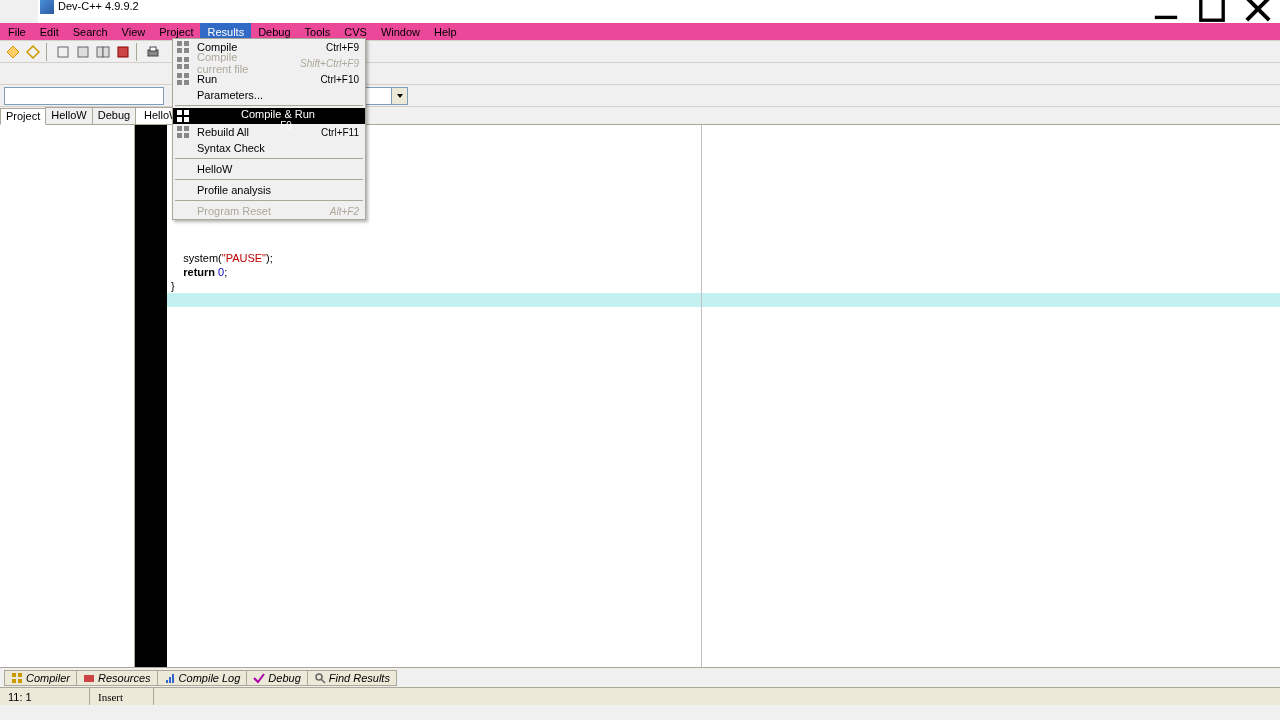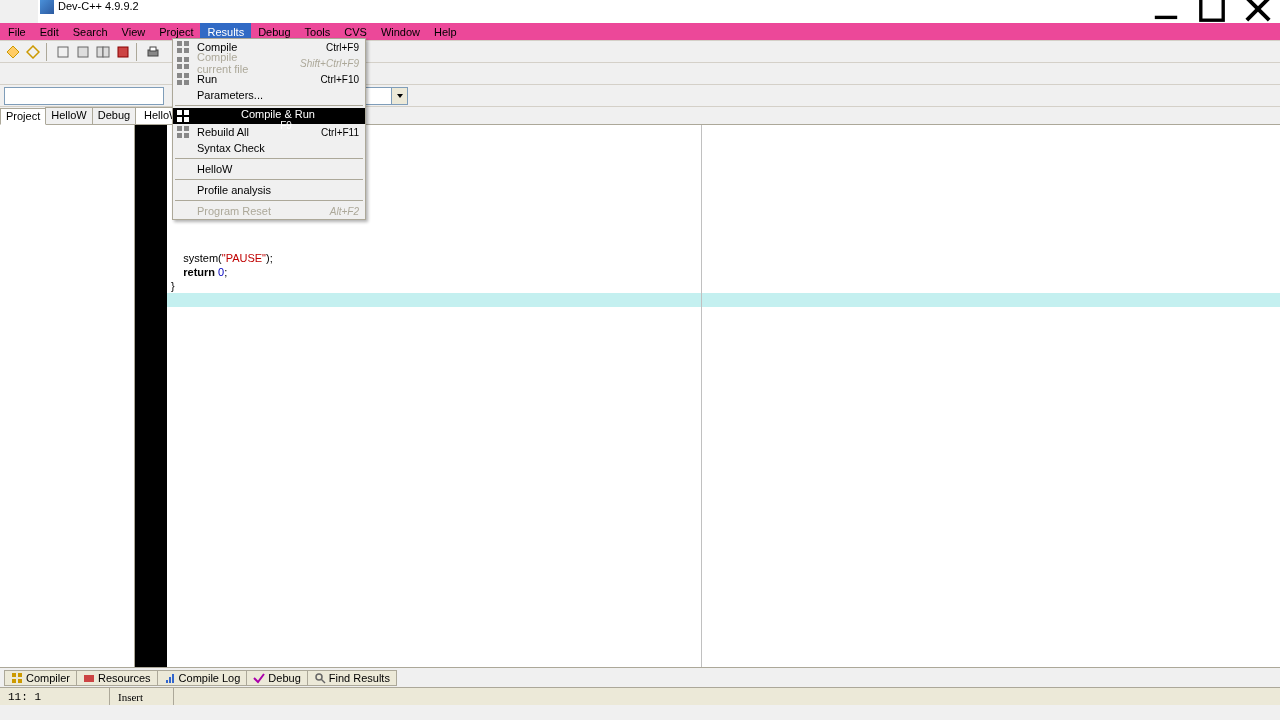--- a/index.html
+++ b/index.html
@@ -52,26 +52,26 @@
 .dropdown .row .iconcell{position:absolute; left:3px; top:1px; width:14px;height:14px;display:flex;align-items:center;justify-content:center;}
 .dropdown .row.highlight { background:#000000; color:#fff;flex-direction:column;}
 .dropdown .row.disabled { color:#aca899;gap:48px;}
 .dropdown .row .label{flex:1;}
 .dropdown .row .accel { color:inherit; font-size:10px;}
 .dropdown .row.disabled .accel{color:#aca899;font-style:italic;}
 .dropdown .sep { height:1px; background:#aca899; margin:2px 2px;}
 .dropdown .row.highlight .accel{color:#fff;margin-left:16px;}
 
 .bottom-tabs { height:20px; background:#f0f0f0; border-top:1px solid #aca899; display:flex; align-items:center; padding-left:4px; gap:0;}
-.bottom-tabs .btab { padding:1px 6px; border:1px solid #aca899; background:#ece9d8; display:flex; align-items:flex-end; gap:3px; font-size:11px; margin-right:-1px;}
+.bottom-tabs .btab { padding:1px 6px; border:1px solid #aca899; background:#ece9d8; display:flex; align-items:flex-end; gap:3px; font-size:11px; margin-right:-1px;font-style:italic;}
 .bottom-tabs .btab svg{width:12px;height:12px;}
 
 .statusbar { height:18px; background:#ece9d8; border-top:1px solid #aca899; display:flex; align-items:center; font-size:11px;}
 .statusbar .cell { padding:0 8px; border-right:1px solid #aca899; height:100%; display:flex; align-items:center;}
-.statusbar .cell.w1{width:110px;font-family:Liberation Mono, monospace;}
+.statusbar .cell.w1{width:90px;}
 .statusbar .cell.w2{width:64px;font-family:Liberation Serif, serif;}
 .statusbar .cell.w3{flex:1;}
 
 </style>
 </head>
 <body>
 
 <div class="titlebar">
   <div class="icon"></div>
   <div class="title">Dev-C++ 4.9.9.2</div>

